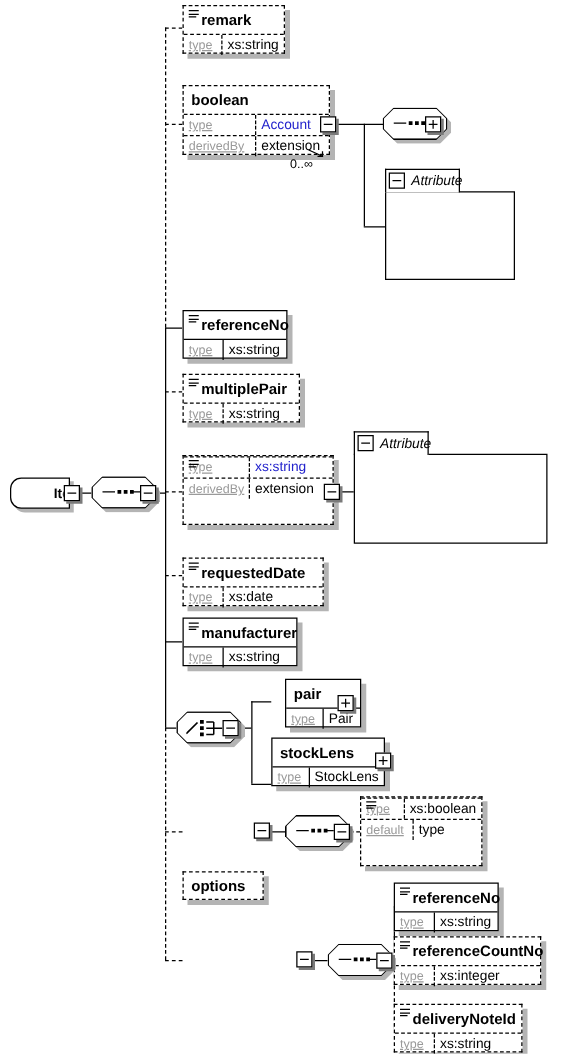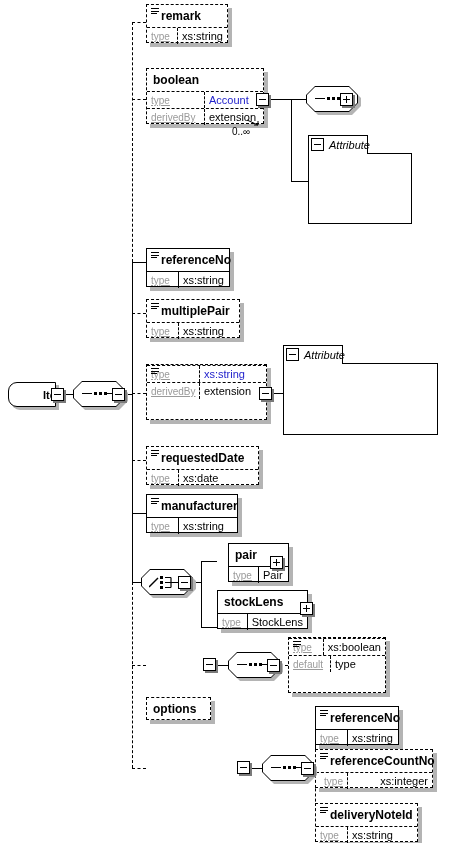--- a/index.html
+++ b/index.html
@@ -486,21 +486,21 @@
           <i></i>
         </div>
       <div class="nm">referenceNo</div>
       <div class="prow">
         <div class="pk" style="width:32px;">type</div>
         <div class="pv">xs:string</div>
       </div>
     </div>
   </div>
 
-  <div class="node optional" style="left:315px;top:749px;width:118px;height:39px;text-align:right;">
+  <div class="node optional" style="left:315px;top:749px;width:118px;height:39px;">
     <div class="shadow"></div>
     <div class="frame">
       <div class="docico">
           <i></i>
           <i></i>
           <i></i>
         </div>
       <div class="nm">referenceCountNo</div>
       <div class="prow">
         <div class="pk" style="width:32px;">type</div>

